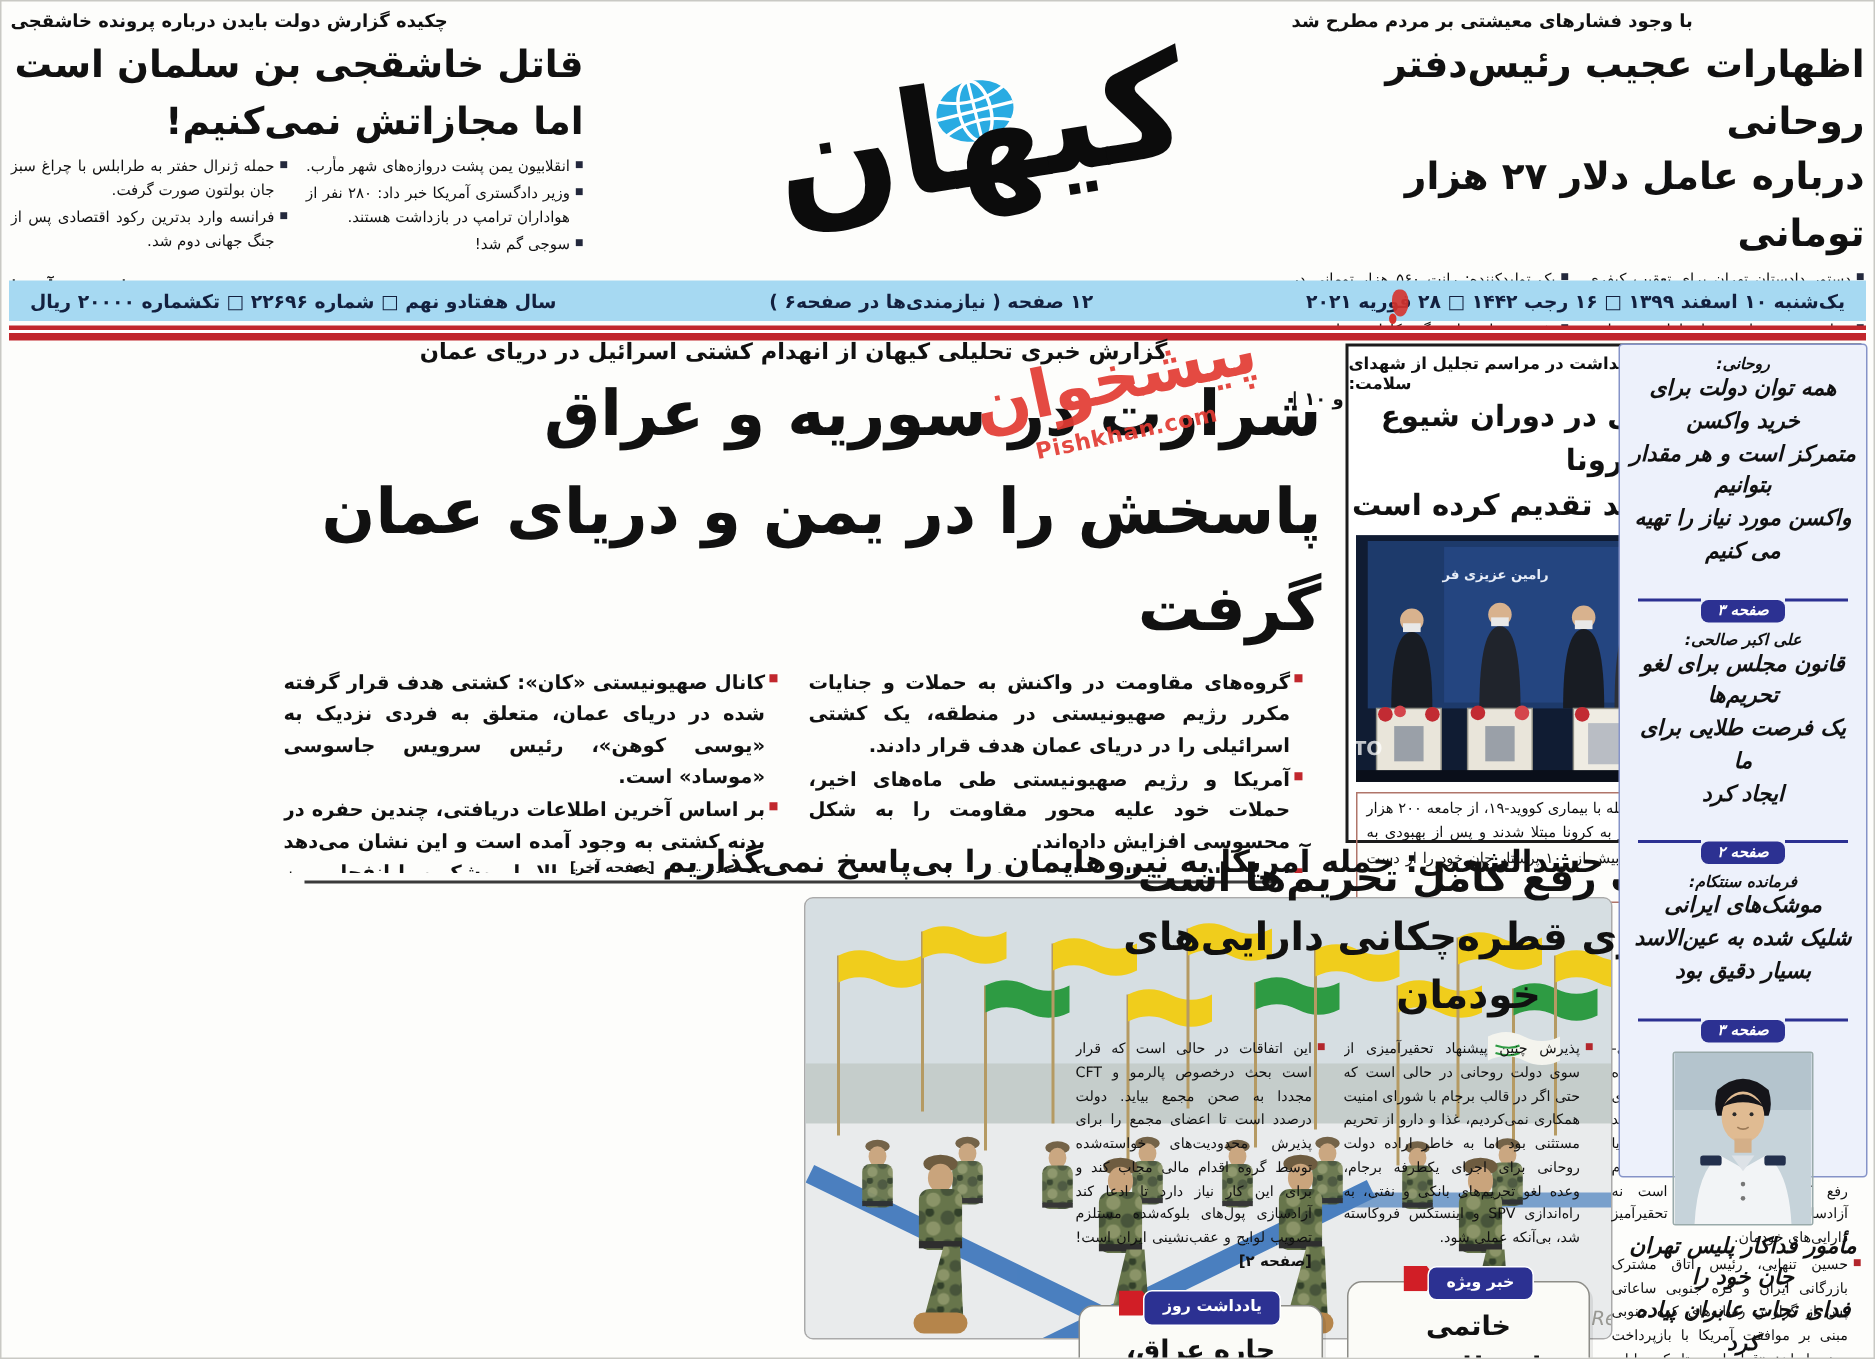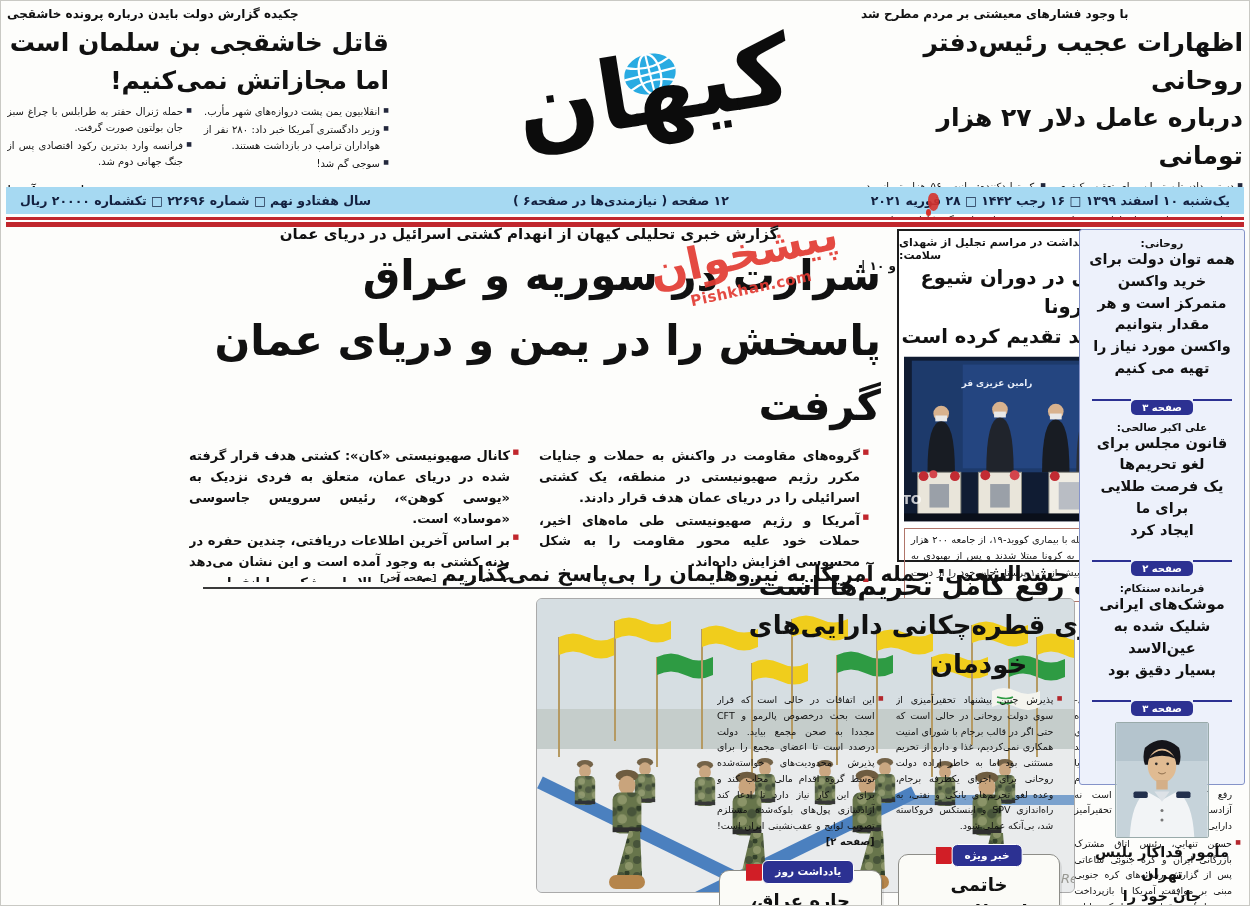--- a/index.html
+++ b/index.html
@@ -30,21 +30,21 @@
   .drip{position:absolute;top:192px;right:310px;width:11px;height:18px;background:#d6322c;
         border-radius:46% 54% 60% 60%;opacity:.9;z-index:5;}
   .drip2{position:absolute;top:208px;right:318px;width:5px;height:7px;background:#d6322c;border-radius:50%;z-index:6;}
   
   .wm{position:absolute;top:226px;right:408px;z-index:40;text-align:center;color:#e23b33;
       transform:rotate(-12deg);opacity:.92;pointer-events:none;}
   .wm-brand{font-size:44px;font-weight:900;line-height:1.2;}
   .wm-domain{font-size:15px;font-weight:bold;letter-spacing:.5px;}
   
   .sidebar{position:absolute;top:228px;left:1078px;width:166px;height:556px;background:#edf1fb;
-           border:1px solid #8593c8;border-radius:3px;padding:7px 6px;box-sizing:border-box;}
+           border:1px solid #8593c8;border-radius:3px;padding:7px 6px;box-sizing:border-box;font-style:italic;}
   .sb-item{margin-bottom:6px;}
   .sb-kicker{font-size:10.5px;font-weight:bold;text-align:center;}
   .sb-title{font-size:14.5px;font-weight:900;text-align:center;line-height:1.5;white-space:pre-line;}
   .sb-badge{display:flex;align-items:center;margin:5px 6px 3px;}
   .sb-badge .ln{flex:1;height:2px;background:#2c3192;}
   .pill{background:#2c3192;color:#fff;font-size:10px;font-weight:bold;padding:2px 11px;
         border-radius:5px;white-space:nowrap;margin-top:15px;}
   .sb-photo{display:block;width:92px;height:114px;margin:2px auto 4px;border:1px solid #9aa;
             border-radius:2px;}
   
@@ -72,21 +72,21 @@
   .photo-houthi{position:absolute;top:597px;left:535px;width:537px;height:293px;
                 border:1px solid #aaa;border-radius:6px;overflow:hidden;background:#dfe5e8;}
   
   .west{position:absolute;top:566px;right:8px;width:524px;}
   .west h2{margin:0;font-size:26px;font-weight:900;text-align:center;line-height:1.5;}
   .west-cols{display:flex;gap:12px;margin-top:8px;height:228px;overflow:hidden;}
   .west-cols .col{flex:1;font-size:9.5px;line-height:1.66;text-align:justify;overflow:hidden;}
   .west-cols .b::before{color:#b3262c;}
   .mini-box{position:relative;margin:20px 2px 0;border:1.5px solid #8d8d88;border-radius:10px;
             background:#fbfbf7;padding:16px 6px 4px;text-align:center;box-shadow:2px 3px 0 rgba(0,0,0,.08);}
-  .badge{position:absolute;top:-11px;right:50%;transform:translateX(50%);display:flex;align-items:center;}
+  .badge{position:absolute;top:-11px;right:50%;transform:translateX(50%);display:flex;align-items:flex-start;}
   .badge-pill{background:#2c3192;color:#fff;border:1px solid #fff;border-radius:6px;
               padding:2px 12px;font-size:10.5px;font-weight:bold;white-space:nowrap;z-index:2;}
   .badge-arrow{width:22px;height:17px;background:#d11e26;margin-right:-6px;z-index:1;
                clip-path:polygon(100% 0,100% 100%,30% 100%,0 50%,30% 0);transform:scaleX(-1);}
   .box-title{font-size:18px;font-weight:900;line-height:1.5;white-space:pre-line;}
 </style>
 </head>
 <body>
 
 <div class="page">

